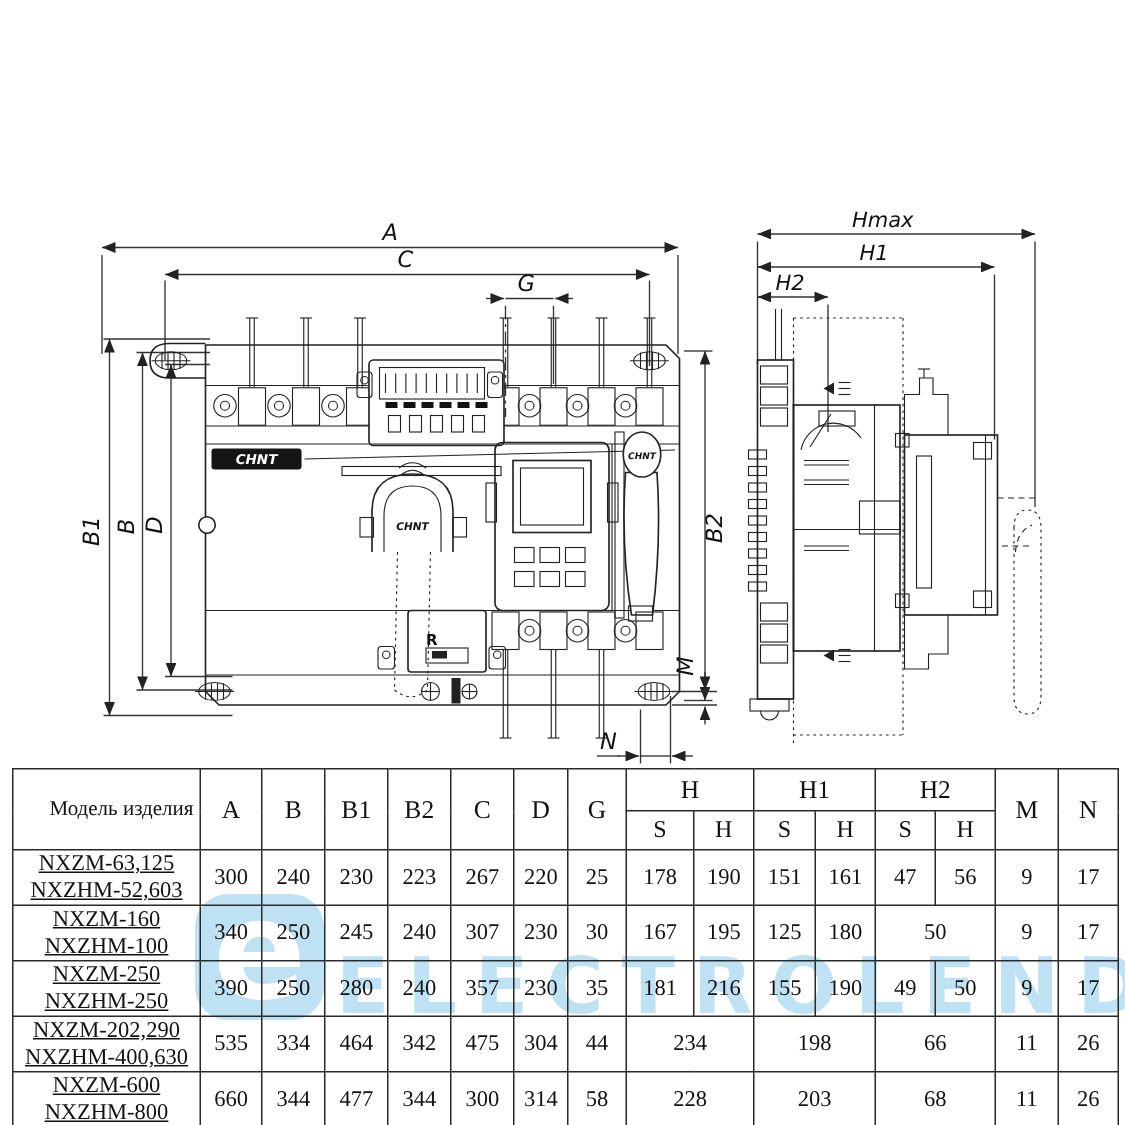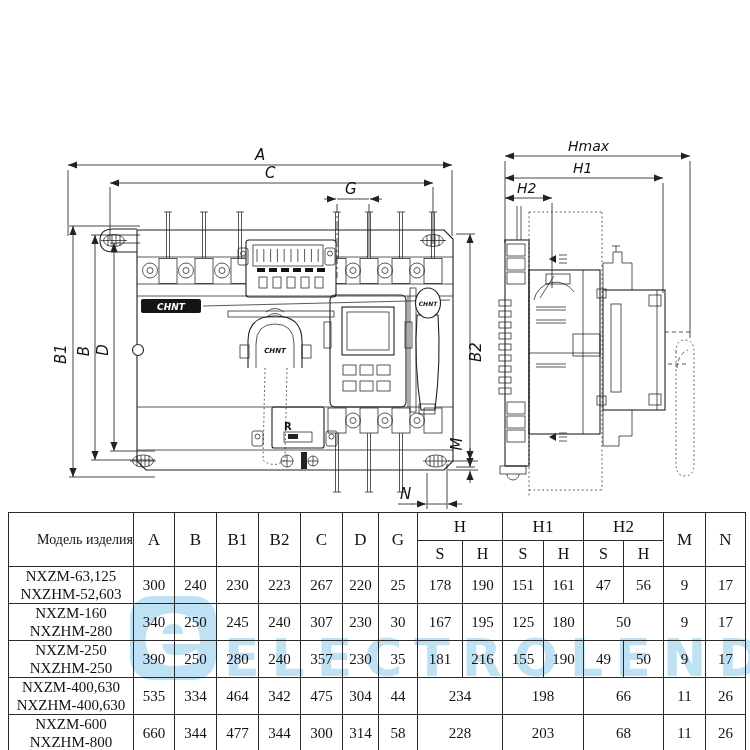--- a/index.html
+++ b/index.html
@@ -28,22 +28,22 @@
   text.brand{font:italic bold 9px "DejaVu Sans",sans-serif;fill:#fff;text-anchor:middle;}
   text.brandDark{font:italic bold 7px "DejaVu Sans",sans-serif;fill:#111;text-anchor:middle;}
   text.rlbl{font:bold 10px "DejaVu Sans",sans-serif;fill:#111;}
   
   table.dims{position:absolute;left:8px;top:512px;z-index:2;border-collapse:collapse;
              table-layout:fixed;width:737px;background:transparent;}
   table.dims th,table.dims td{border:1px solid #2a2a2a;text-align:center;vertical-align:middle;
              font-weight:normal;padding:0;font-size:15px;background:transparent;}
   table.dims th{font-size:17px;}
   table.dims th.sub{font-size:16px;}
-  table.dims th.model,td.model{text-align:right;padding-left:20px;font-size:14px;}
-  td.model{font-size:13px;line-height:1.2;}
+  table.dims th.model,td.model{text-align:center;padding-left:20px;font-size:14px;}
+  td.model{font-size:13px;line-height:1.2;text-decoration:underline;}
 </style>
 </head>
 <body>
 
 <div class="page">
 
   <div class="wm wm-logo">
     <span>e</span>
   </div>
   <div class="wm wm-text">ELECTROLEND</div>
@@ -481,21 +481,21 @@
         <td>151</td>
         <td>161</td>
         <td>47</td>
         <td>56</td>
         <td>9</td>
         <td>17</td>
       </tr>
       <tr style="height:35px">
         <td class="model">
           <span>NXZM-160</span><br>
-          <span>NXZHM-280</span>
+          <span>NXZHM-100</span>
         </td>
         <td>340</td>
         <td>250</td>
         <td>245</td>
         <td>240</td>
         <td>307</td>
         <td>230</td>
         <td>30</td>
         <td>167</td>
         <td>195</td>
@@ -521,21 +521,21 @@
         <td>216</td>
         <td>155</td>
         <td>190</td>
         <td>49</td>
         <td>50</td>
         <td>9</td>
         <td>17</td>
       </tr>
       <tr style="height:33px">
         <td class="model">
-          <span>NXZM-400,630</span><br>
+          <span>NXZM-202,290</span><br>
           <span>NXZHM-400,630</span>
         </td>
         <td>535</td>
         <td>334</td>
         <td>464</td>
         <td>342</td>
         <td>475</td>
         <td>304</td>
         <td>44</td>
         <td colspan="2">234</td>

